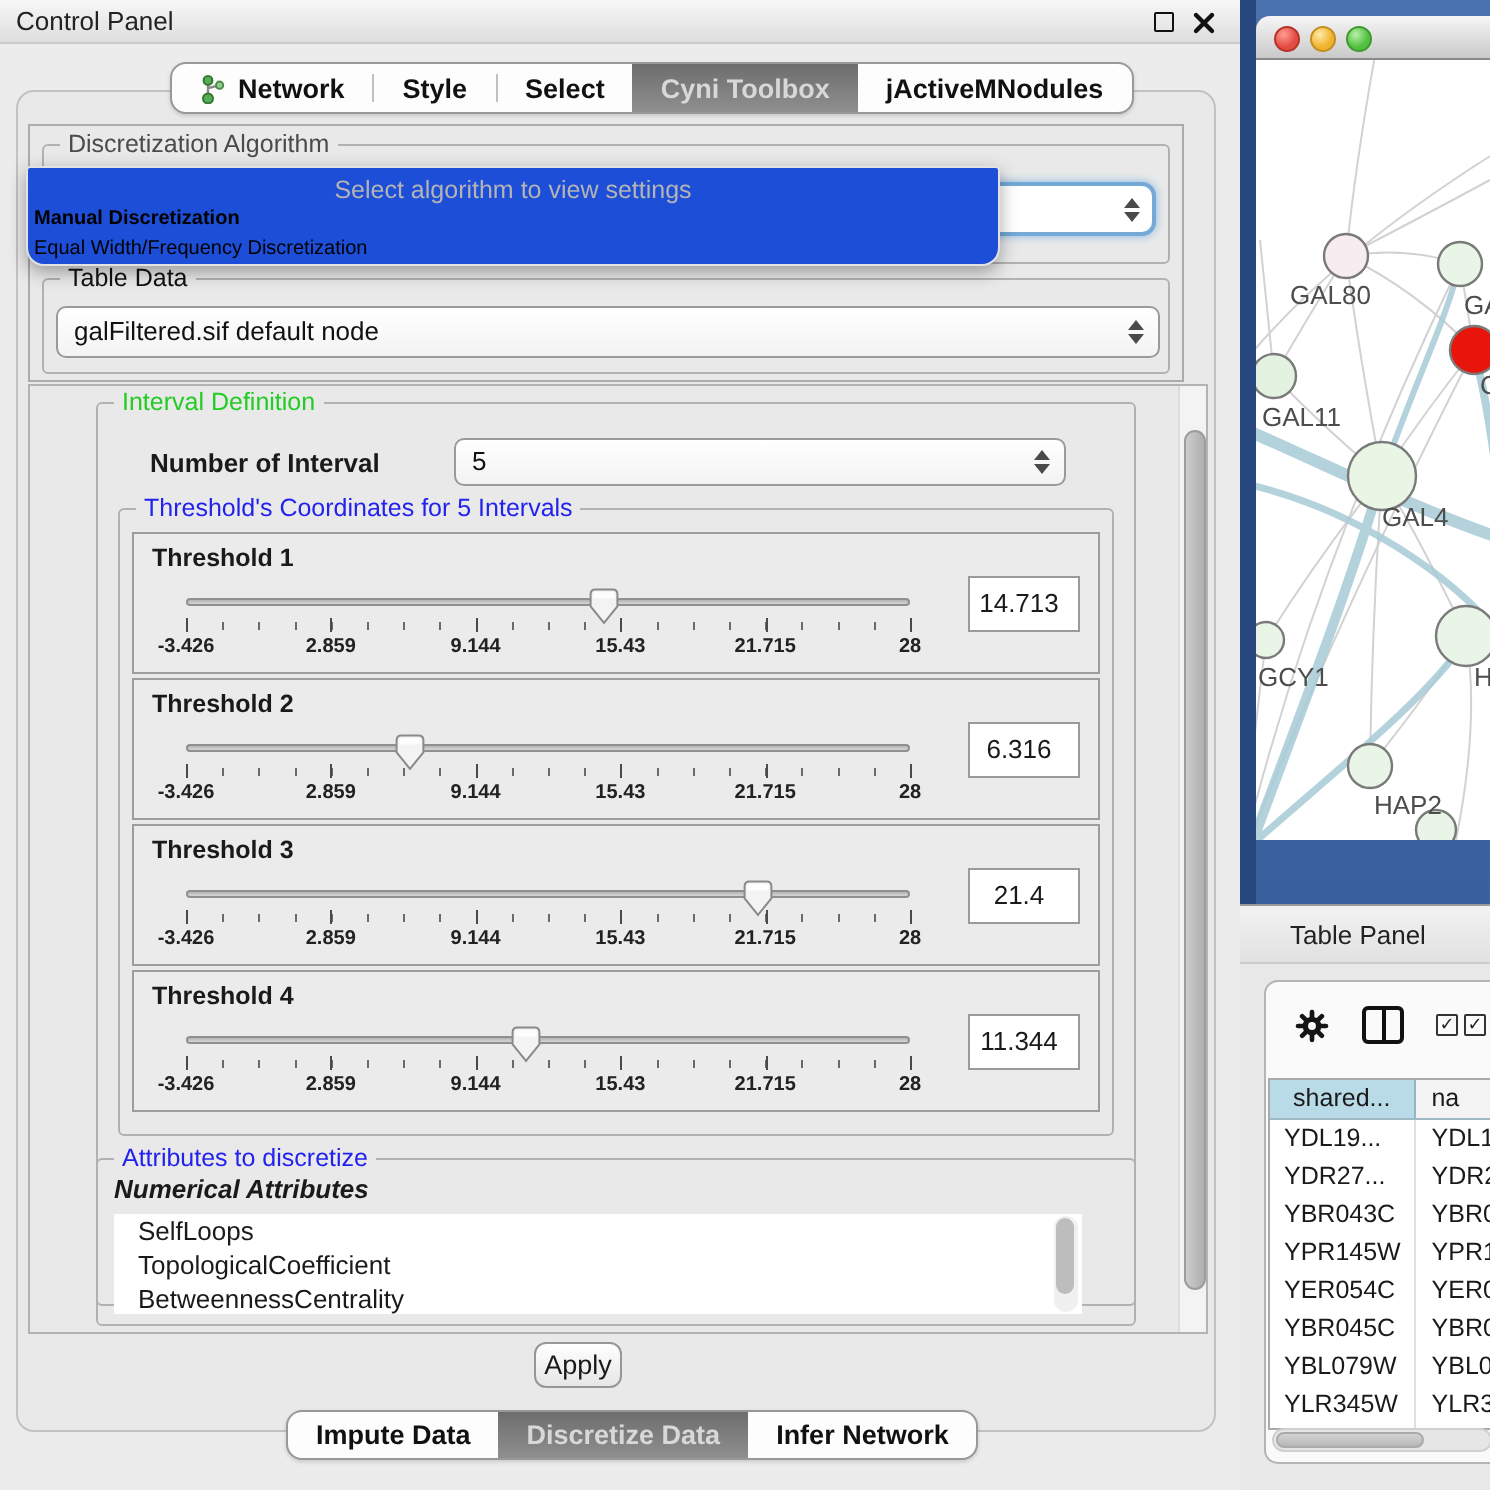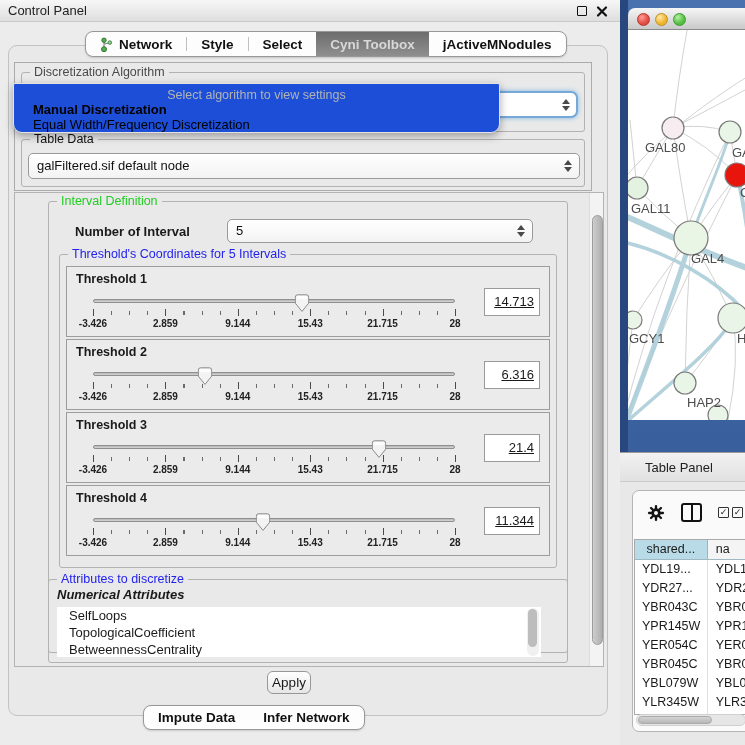--- a/index.html
+++ b/index.html
@@ -43,21 +43,21 @@
   #table-combo { left:6px; top:13px; width:552px; height:26px; }
   .spin { position:absolute; right:7px; top:50%; transform:translateY(-50%); width:8px; height:12px; }
   .spin::before, .spin::after { content:""; position:absolute; left:0; border-left:4px solid transparent; border-right:4px solid transparent; }
   .spin::before { top:0; border-bottom:5px solid #4a4a4a; }
   .spin::after { bottom:0; border-top:5px solid #4a4a4a; }
 
   
   #algo-popup { position:absolute; left:13px; top:83px; width:487px; height:50px; background:#1d4ed8;
     border:1px solid #e2e2e2; border-radius:2px 2px 9px 9px; box-shadow:0 3px 9px rgba(0,0,0,.35); z-index:10; }
   #popup-hint { text-align:center; color:#b4b4b4; font-size:12.5px; padding-top:4px; }
-  .popup-item { font-size:13px; padding-left:19px; line-height:15px; color:#000; }
+  .popup-item { font-size:10px; padding-left:3px; line-height:15px; color:#000; }
   .popup-item.bold { font-weight:bold; }
 
   
   #scrollpane { position:absolute; left:14px; top:192px; width:590px; height:475px;
     border:1px solid #b3b3b3; background:#e9e9e9; }
   #v-scrollbar { position:absolute; right:0; top:0; width:14px; height:473px; background:#f3f3f3; border-left:1px solid #dcdcdc; }
   #v-thumb { position:absolute; left:1.5px; top:22px; width:11px; height:430px; border-radius:6px;
     background:linear-gradient(90deg,#cdcdcd,#aeaeae); border:1px solid #9d9d9d; }
 
   #gb-interval { left:33px; top:8px; width:520px; height:452px; }
@@ -74,21 +74,21 @@
   .track { position:absolute; left:0; right:0; top:5px; height:4px; border:1px solid #8f8f8f;
     border-radius:3px; background:linear-gradient(#b5b5b5,#d6d6d6); }
   .thumb { position:absolute; top:0; transform:translateX(-50%); }
   .ticks-minor { position:absolute; left:0; right:0; top:17px; height:4px;
     background:repeating-linear-gradient(to right,#6a6a6a 0,#6a6a6a 1px,transparent 1px,transparent 5%); }
   .tick-major { position:absolute; top:-2px; width:1px; height:7px; background:#4a4a4a; }
   .ticks-major { position:absolute; left:0; right:0; top:17px; height:7px; }
   .tick-labels { position:absolute; left:0; right:0; top:24px; height:12px; }
   .tick-label { position:absolute; transform:translateX(-50%); font-size:10px; font-weight:bold; color:#222; white-space:nowrap; }
   .t-value { position:absolute; right:9px; top:21px; width:56px; height:28px; background:#fff;
-    border:1px solid #9a9a9a; font-size:13px; line-height:26px; text-align:right; padding-right:5px;text-decoration:underline; }
+    border:1px solid #9a9a9a; font-size:13px; line-height:26px; text-align:center; padding-right:5px; }
 
   #gb-attrs { left:33px; top:386px; width:520px; height:84px; }
   #gb-attrs > .legend { color:#2222ee; }
   #attrs-label { position:absolute; left:8px; top:7px; font-size:13px; font-weight:bold;font-style:italic; }
   #attr-list { position:absolute; left:8px; top:27px; width:484px; height:50px; background:#fff; overflow:hidden; }
   .list-item { font-size:13px; line-height:17px; padding-left:12px; white-space:nowrap; }
   #attr-scrollbar { position:absolute; right:2px; top:1px; width:12px; height:48px; background:#f0f0f0; border-radius:6px; }
   #attr-thumb { position:absolute; left:1px; top:1px; width:9px; height:38px; background:#bdbdbd; border-radius:5px; }
 
   #apply-btn { position:absolute; left:267px; top:671px; width:44px; height:23px;
@@ -350,20 +350,23 @@
     <div id="v-scrollbar">
         <div id="v-thumb"></div>
       </div>
   </div>
 
   <div id="apply-btn">Apply</div>
 
   <div class="tabbar" id="bottom-tabs">
     <div class="tab">
         <span>Impute Data</span>
+      </div>
+    <div class="tab selected">
+        <span>Discretize Data</span>
       </div>
     <div class="tab">
         <span>Infer Network</span>
       </div>
   </div>
 </div>
 
 <div id="right-top">
   <div id="net-window">
     <div id="net-titlebar">

